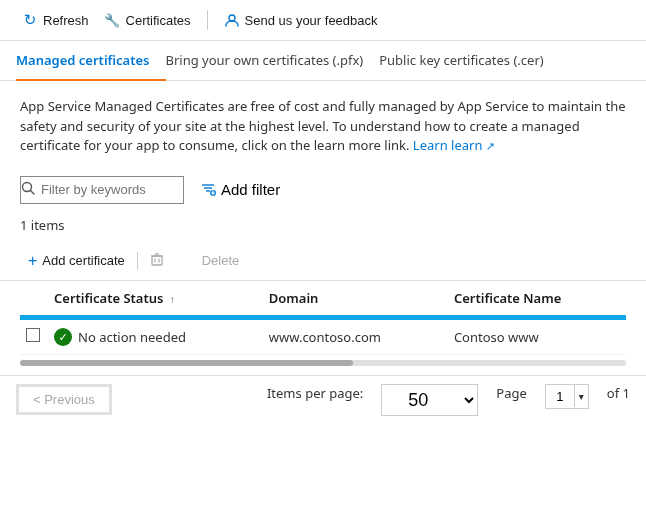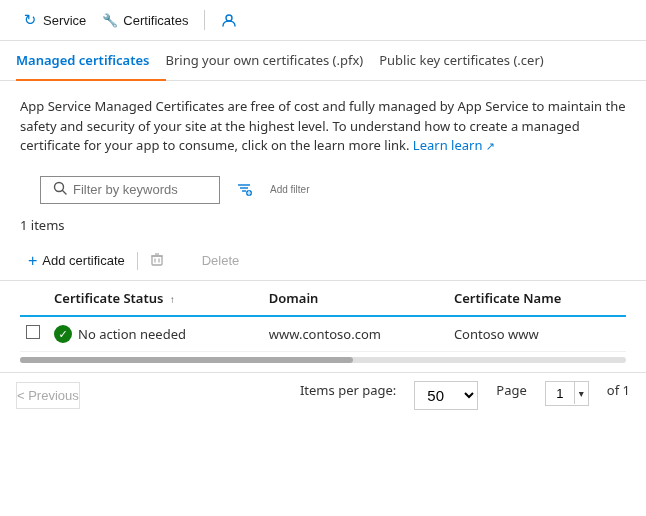--- a/index.html
+++ b/index.html
@@ -81,41 +81,40 @@
     .filter-bar {
       display: flex;
       align-items: center;
       padding: 8px 20px;
       gap: 8px;
     }
     .filter-input-wrap {
       display: flex;
       align-items: center;
       border: 1px solid #8a8a8a;
-      padding: 4px 12px;
+      padding: 4px 0;
       gap: 6px;
-      width: 180px;
-      margin-left: 20px;
+      width: 164px;
     }
     .filter-input-wrap input {
       border: none;
       outline: none;
       font-size: 13px;
       width: 140px;
       color: #666;
     }
     .add-filter-btn {
       display: flex;
       align-items: center;
-      gap: 18px;
+      gap: 5px;
       background: none;
       border: none;
       cursor: pointer;
-      font-size: 10px;
-      color: #737373;
+      font-size: 15px;
+      color: #000000;
       padding: 4px 8px;
     }
 
     
     .items-count {
       padding: 4px 20px 8px 20px;
       font-size: 13px;
       color: #333;
     }
 
@@ -152,21 +151,21 @@
 
     
     .table-wrap {
       padding: 0 20px;
     }
     table {
       width: 100%;
       border-collapse: collapse;
     }
     thead tr {
-      border-bottom: 2px solid #0ea5e9;
+      border-bottom: 5px solid #0ea5e9;
     }
     th {
       text-align: left;
       font-size: 13px;
       font-weight: 600;
       padding: 8px 6px;
       color: #1a1a1a;
       white-space: nowrap;
     }
     th .sort-arrow {
@@ -243,43 +242,43 @@
       border-top: 1px solid #e0e0e0;
       gap: 12px;
       justify-content: space-between;
       margin-top: 4px;
     }
     .pag-left { display: flex; align-items: center; }
     .pag-right { display: flex; align-items: center; gap: 8px; }
     .pag-center { display: flex; align-items: flex-start; gap: 18px; }
 
     .pag-btn {
-      border: 1px solid #c4b5fd;
+      border: 3px solid #c4b5fd;
       background: #fff;
       cursor: pointer;
       font-size: 13px;
-      padding: 5px 0;
+      padding: 5px 14px;
       color: #333;
     }
     .pag-btn.disabled {
       color: #aaa;
       cursor: default;
       border-color: #e0e0e0;
     }
 
     .pag-label {
       font-size: 13px;
       color: #333;
       white-space: nowrap;
     }
 
     .pag-select {
       border: 1px solid #ccc;
-      font-size: 15px;
-      padding: 4px 8px;
+      font-size: 18px;
+      padding: 4px 22px;
       background: #fff;
       cursor: pointer;
       min-width: 55px;
     }
 
     .pag-page-input-wrap {
       display: flex;
       align-items: center;
       border: 1px solid #ccc;
       padding: 0;
@@ -299,34 +298,35 @@
       border-left: 1px solid #ccc;
       cursor: pointer;
     }
   </style>
 </head>
 <body>
 
 <div class="toolbar">
   <button class="toolbar-btn">
     <span class="icon-circle" style="font-size:15px; color:#0078d4;">↻</span>
-    <span>Service</span>
+    <span>Refresh</span>
   </button>
   <button class="toolbar-btn">
     <span class="icon-circle" style="color:#0078d4; font-size:13px;">🔧</span>
     <span>Certificates</span>
   </button>
   <div class="toolbar-divider"></div>
   <button class="toolbar-btn">
     <span class="icon-circle" style="color:#0078d4; font-size:13px;">
       <svg width="16" height="16" viewBox="0 0 16 16" fill="none" xmlns="http://www.w3.org/2000/svg">
         <circle cx="8" cy="6" r="3" stroke="#0078d4" stroke-width="1.4"></circle>
         <path d="M2 14c0-3 2.5-5 6-5s6 2 6 5" stroke="#0078d4" stroke-width="1.4" stroke-linecap="round"></path>
       </svg>
     </span>
+    <span>Send us your feedback</span>
   </button>
 </div>
 
 <div class="tabs">
   <div class="tab active">
     <span>Managed certificates</span>
   </div>
   <div class="tab">
     <span>Bring your own certificates (.pfx)</span>
   </div>

